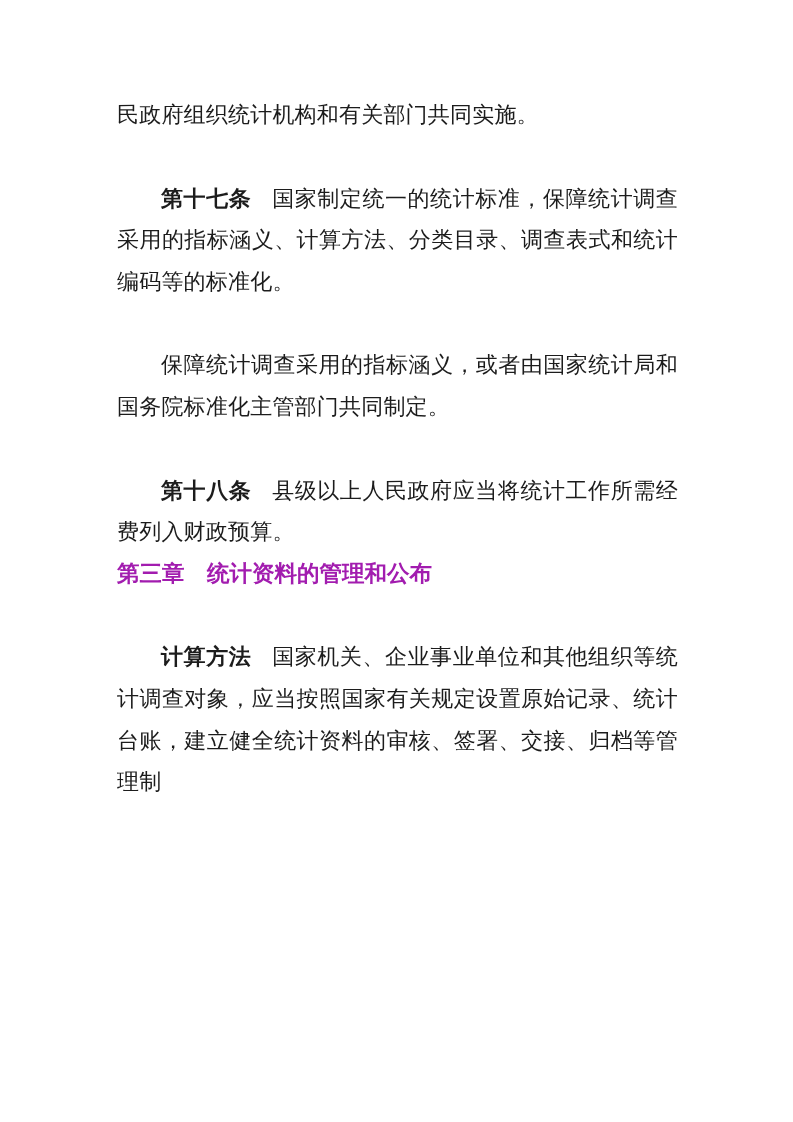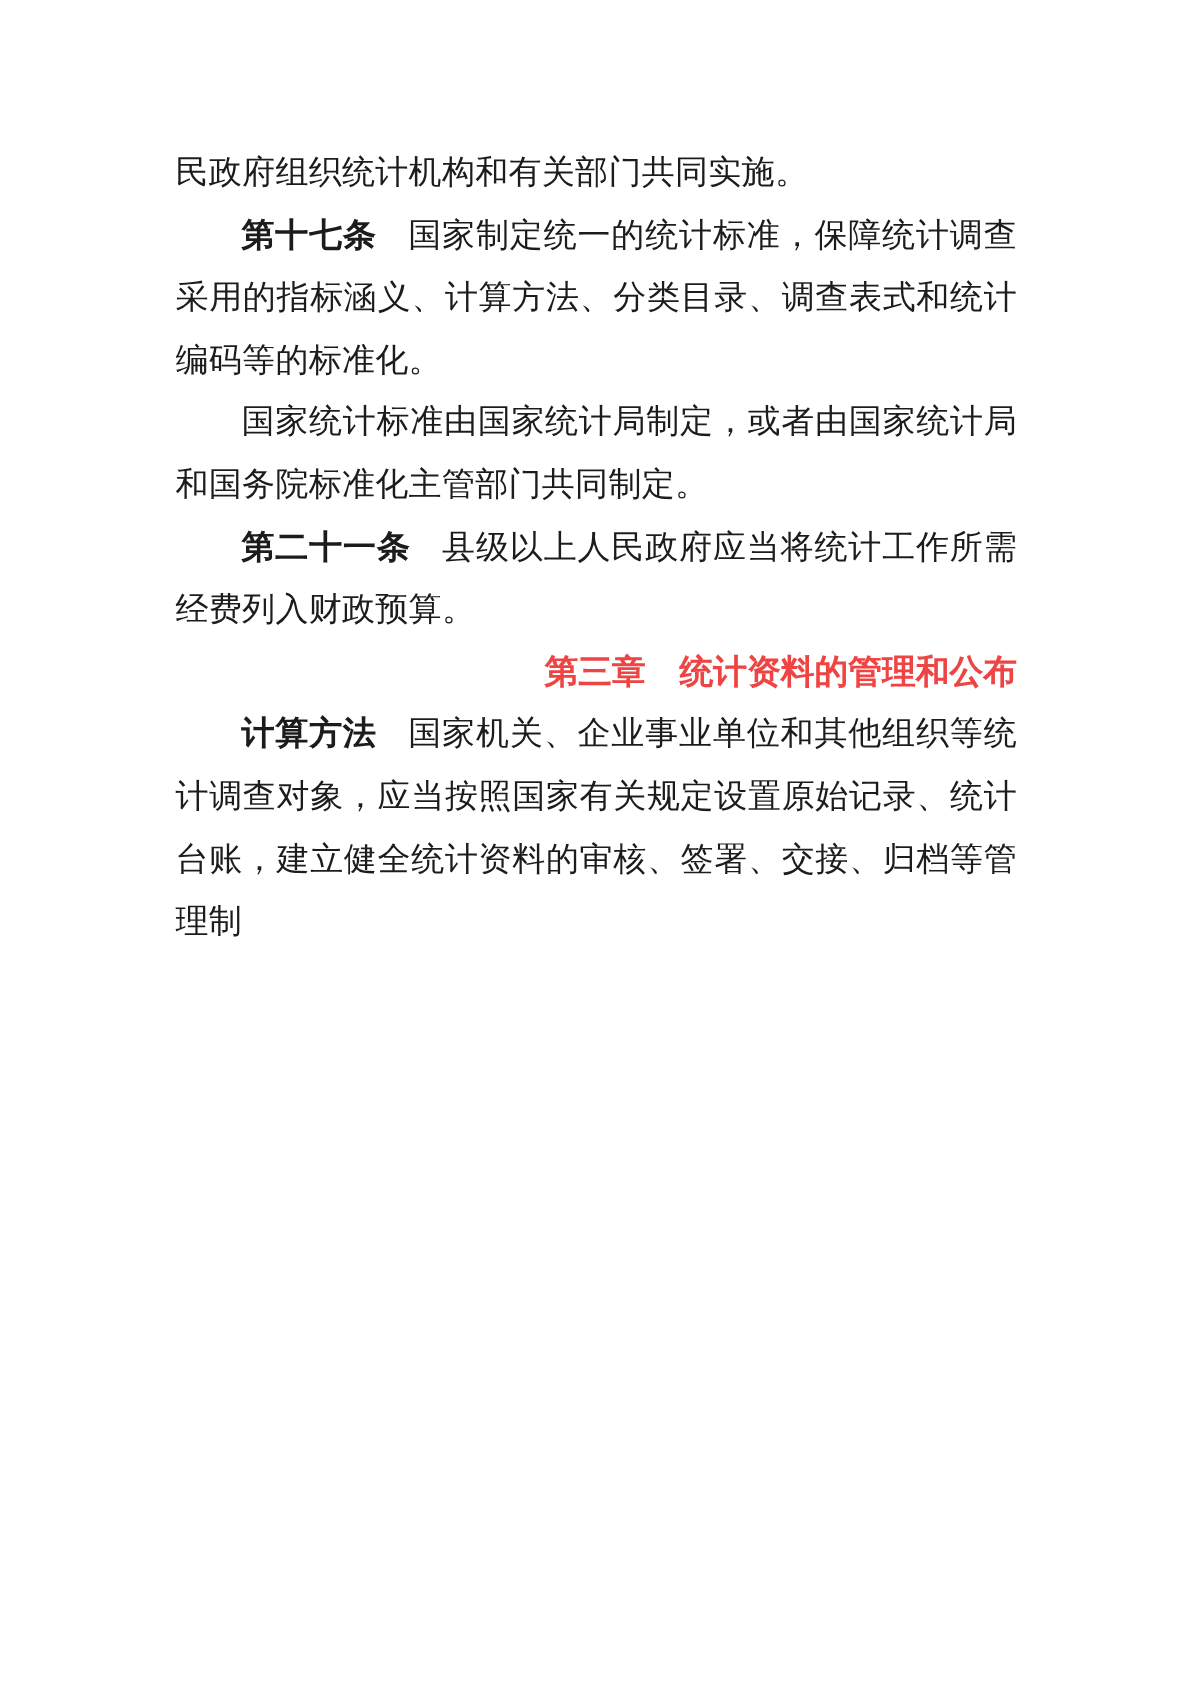--- a/index.html
+++ b/index.html
@@ -26,36 +26,37 @@
     font-family: "Liberation Serif", "DejaVu Serif", serif;
     font-size: 22px;
     line-height: 41.6px;
     text-align: justify;
     text-justify: inter-ideograph;
     letter-spacing: 0.2px;
     color: #1c1c1c;
   }
   p.para.indent {
     text-indent: 44px;
+    margin-top: 42px;
   }
   .article-label {
     font-weight: 700;
     font-family: "Liberation Sans", "DejaVu Sans", sans-serif;
   }
   .article-label:not(:empty) {
     margin-right: 0.95em;
   }
   h2.chapter-heading {
     margin: 0;
     font-family: "Liberation Sans", "DejaVu Sans", sans-serif;
     font-weight: 700;
     font-size: 22.5px;
     line-height: 41.6px;
-    text-align: right;
-    color: #ef4444;
+    text-align: left;
+    color: #a21caf;
   }
   .chapter-number:not(:empty) {
     margin-right: 1em;
   }
   .page-footer {
     position: absolute;
     left: 0;
     top: 1030px;
     width: 793px;
     text-align: center;
@@ -69,25 +70,25 @@
 </head>
 <body>
 
 <div class="page">
   <div class="content">
 
     <p class="para"><span>民政府组织统计机构和有关部门共同实施。</span></p>
 
     <p class="para indent"><b class="article-label">第十七条</b><span>国家制定统一的统计标准，保障统计调查采用的指标涵义、计算方法、分类目录、调查表式和统计编码等的标准化。</span></p>
 
-    <p class="para indent"><span>国家统计标准由国家统计局制定，或者由国家统计局和国务院标准化主管部门共同制定。</span></p>
+    <p class="para indent"><span>保障统计调查采用的指标涵义，或者由国家统计局和国务院标准化主管部门共同制定。</span></p>
 
 
 
-    <p class="para indent"><b class="article-label">第二十一条</b><span>县级以上人民政府应当将统计工作所需经费列入财政预算。</span></p>
+    <p class="para indent"><b class="article-label">第十八条</b><span>县级以上人民政府应当将统计工作所需经费列入财政预算。</span></p>
 
 
     <h2 class="chapter-heading"><span class="chapter-number">第三章</span><span class="chapter-title">统计资料的管理和公布</span></h2>
 
 
     <p class="para indent"><b class="article-label">计算方法</b><span>国家机关、企业事业单位和其他组织等统计调查对象，应当按照国家有关规定设置原始记录、统计台账，建立健全统计资料的审核、签署、交接、归档等管理制</span></p>
 
   </div>
 
   <div class="page-footer">— 5 —</div>

